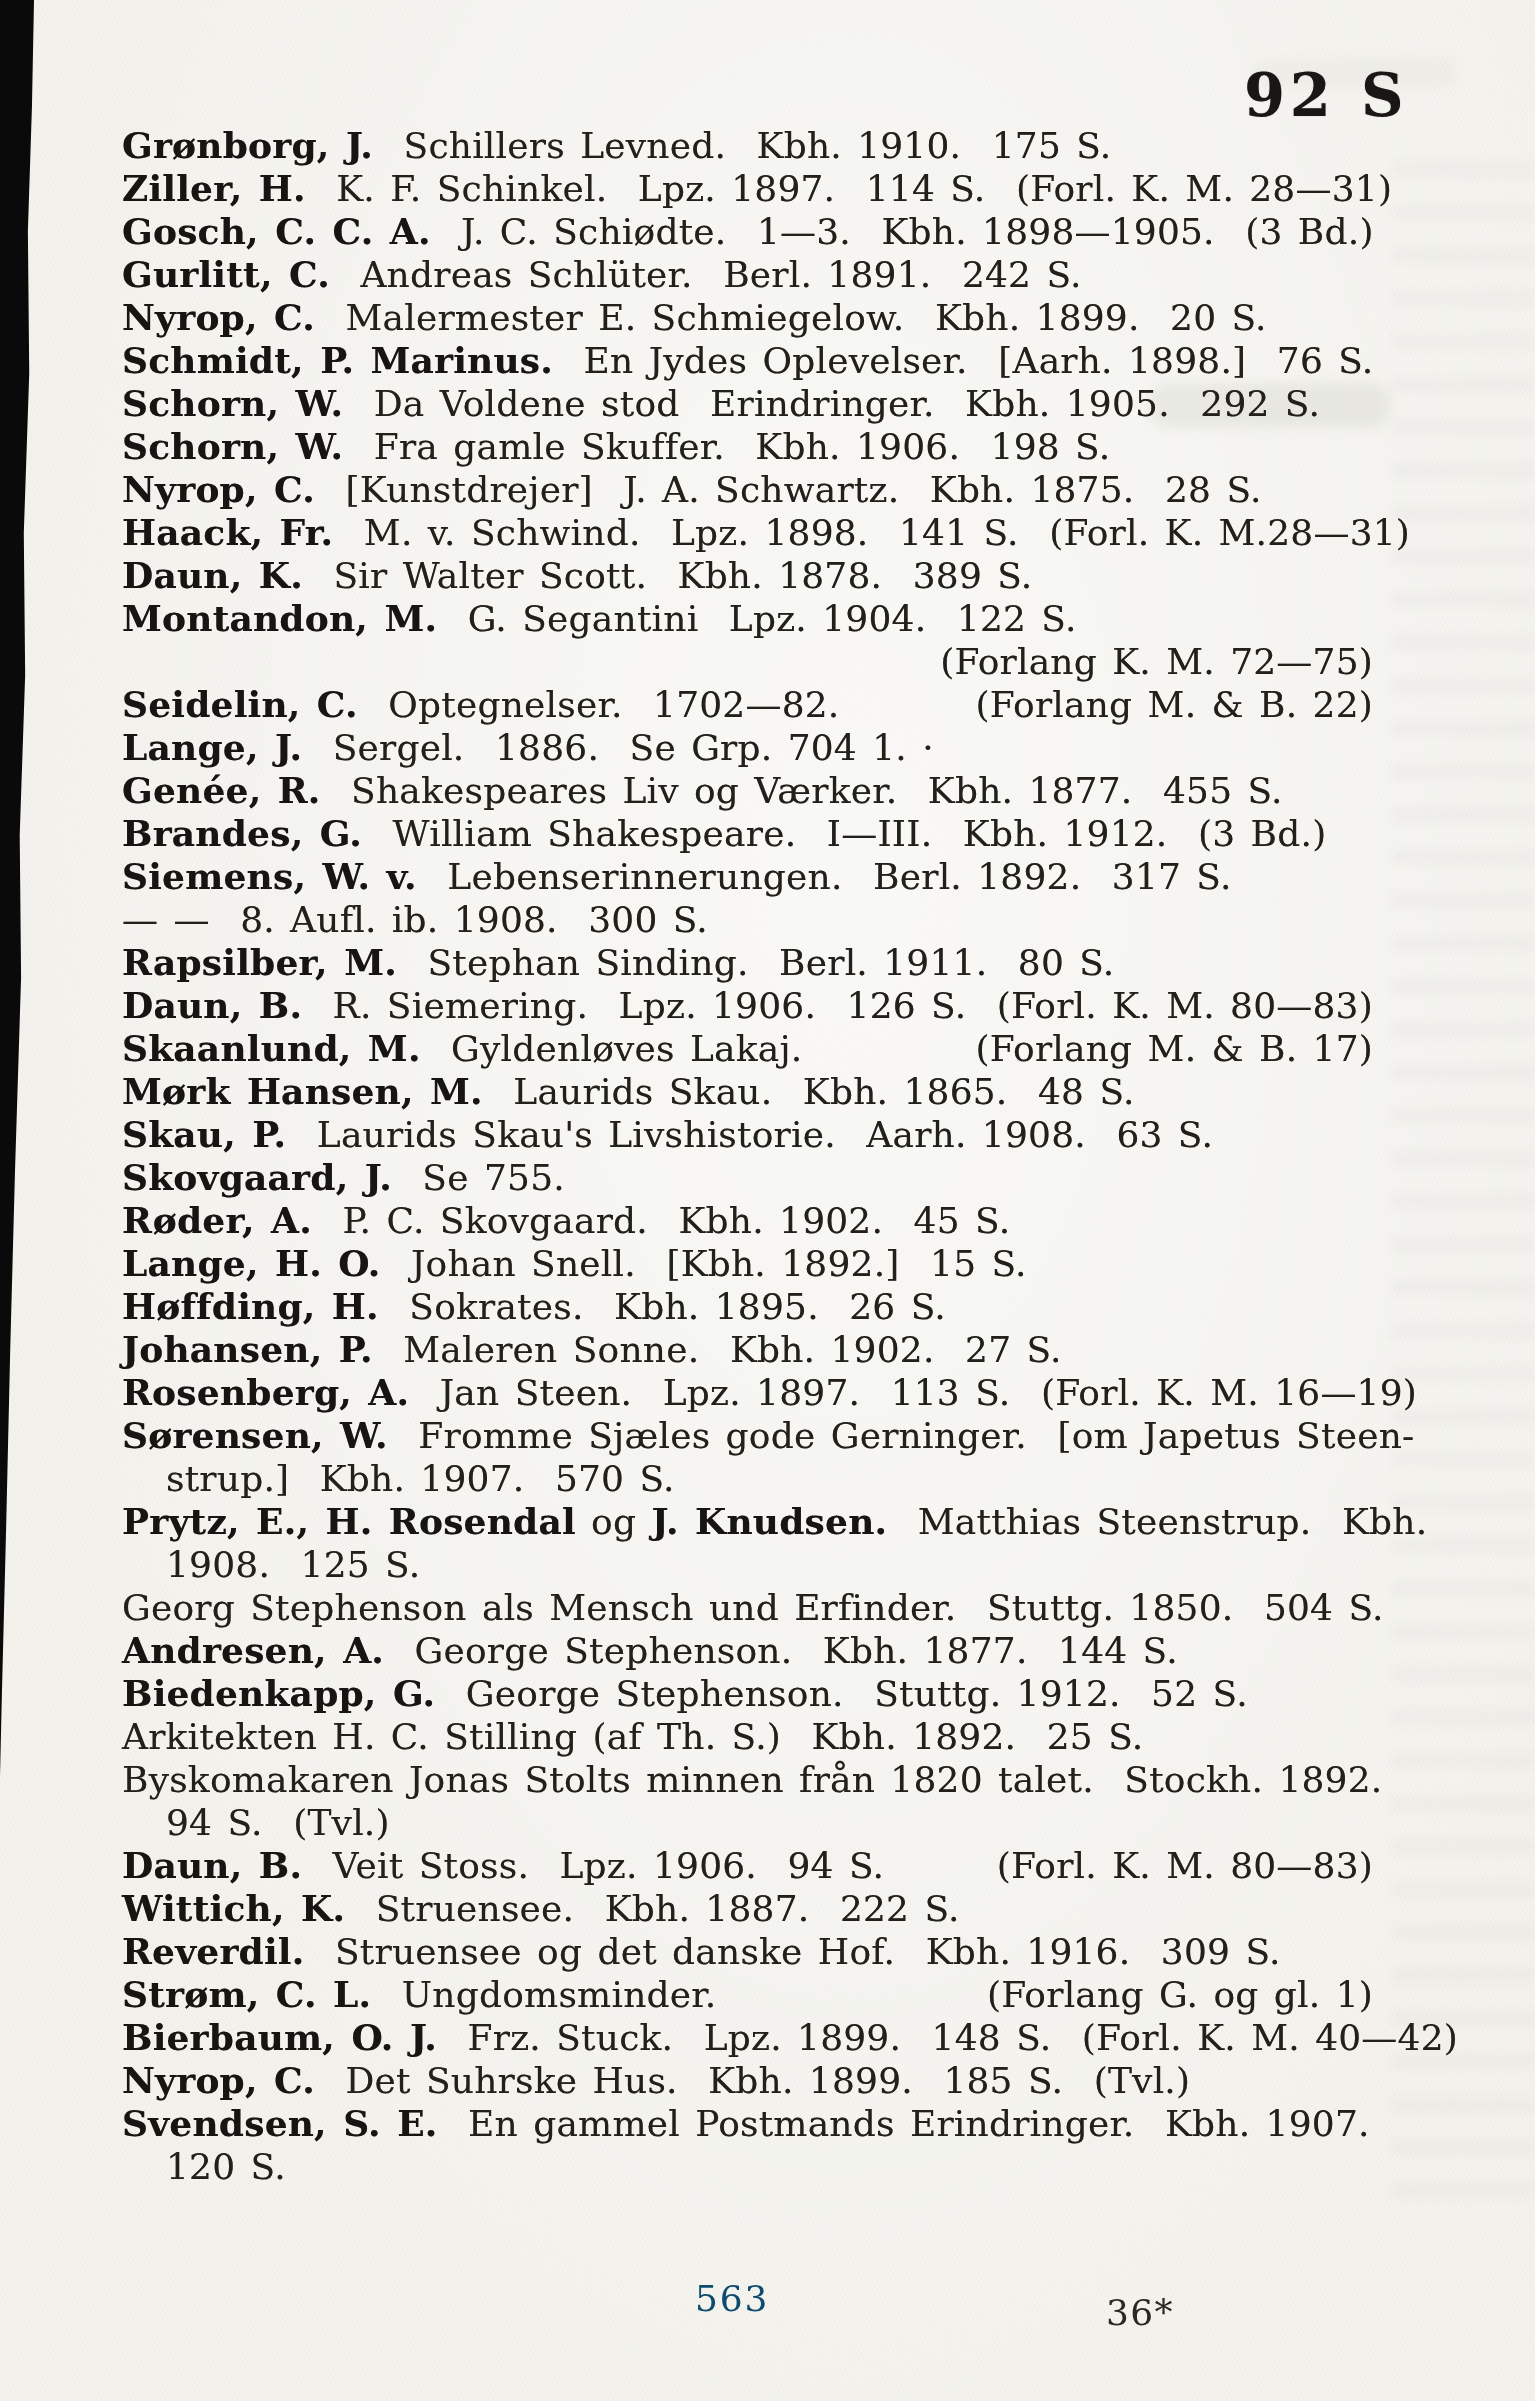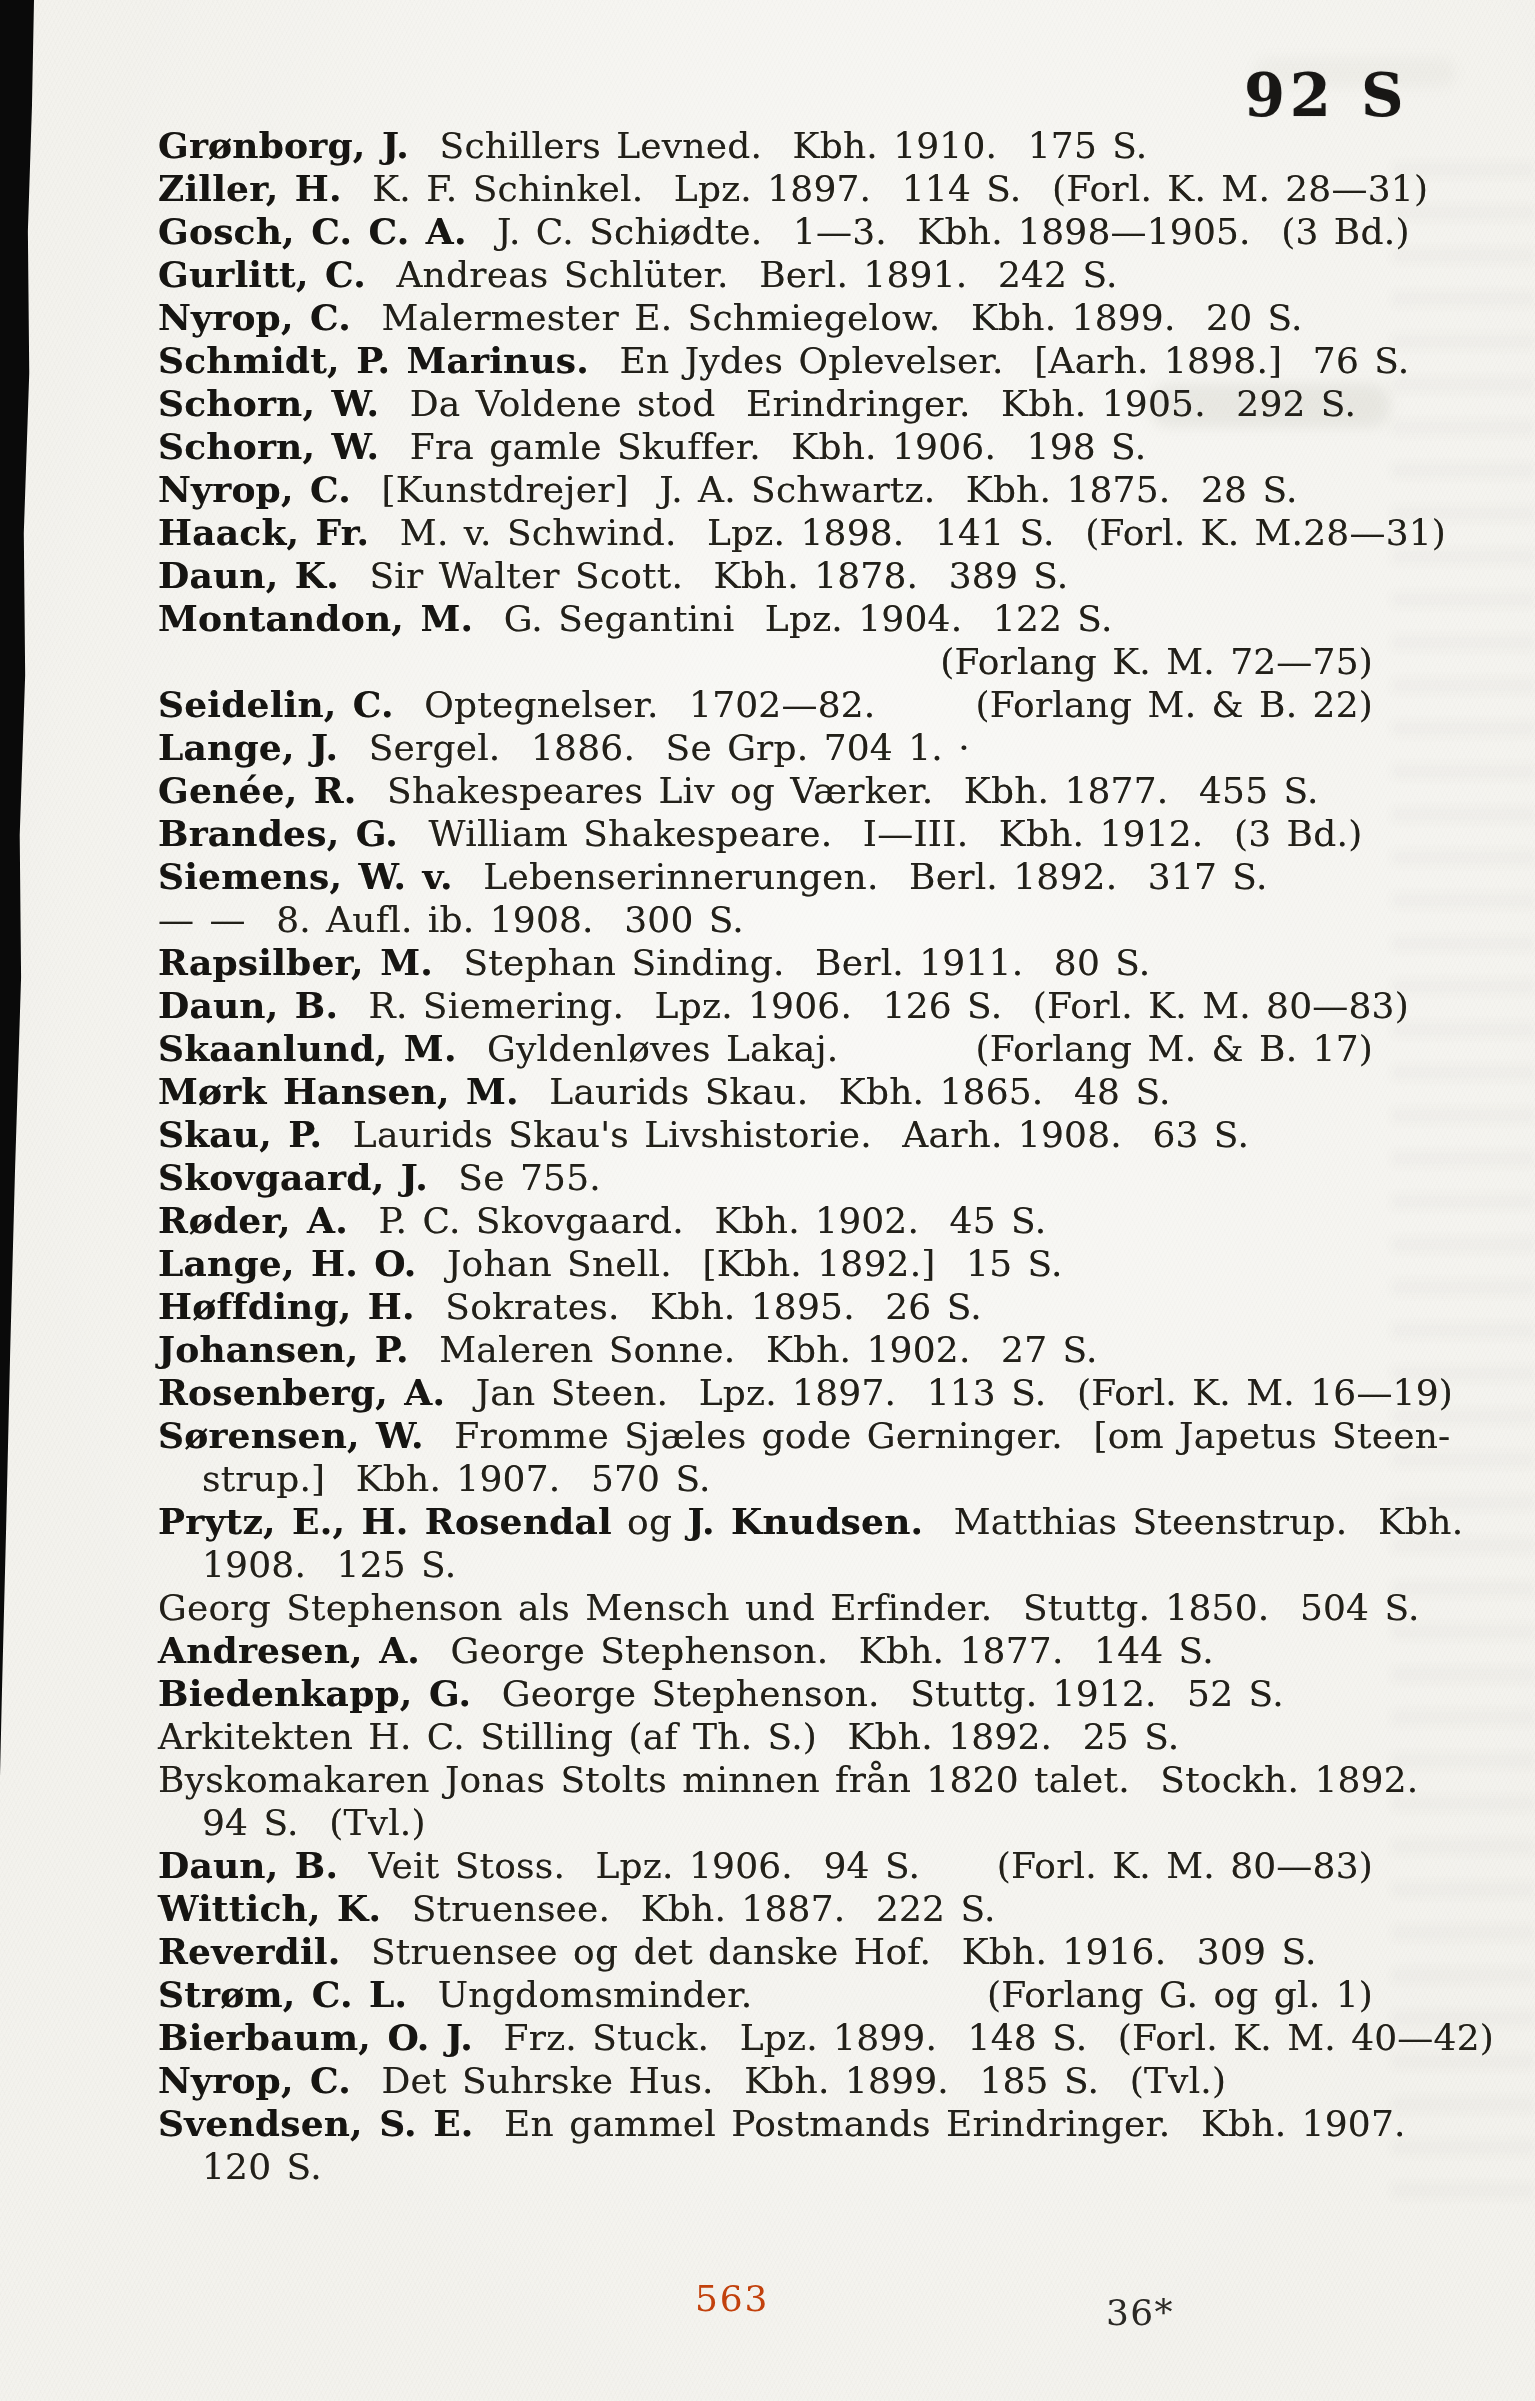--- a/index.html
+++ b/index.html
@@ -74,36 +74,35 @@
     justify-content: space-between;
     align-items: baseline;
     height: 43px;
     line-height: 43px;
     font-size: 36px;
     white-space: pre;
     word-spacing: 0.10em;
     letter-spacing: 0.2px;
     color: #222019;
     text-shadow: 0 0 0.5px rgba(30,28,24,0.45);
-    margin-left: 36px;
   }
   .line .left-part { white-space: pre; }
   .line.align-right { justify-content: flex-end; }
   .line.indent { padding-left: 44px; }
   .b { font-weight: bold; color: #161512; }
   .r { font-weight: normal; }
   .right-part { white-space: pre; }
 
   .footer-page-number {
     position: absolute;
     left: 695px;
     top: 2278px;
     font-size: 36px;
     letter-spacing: 1.9px;
-    color: #c2410c;
+    color: #0c4a6e;
     text-align: center;
   }
   .footer-signature {
     position: absolute;
     left: 1106px;
     top: 2292px;
     font-size: 36px;
     letter-spacing: 1.4px;
     color: #2a2824;
   }

